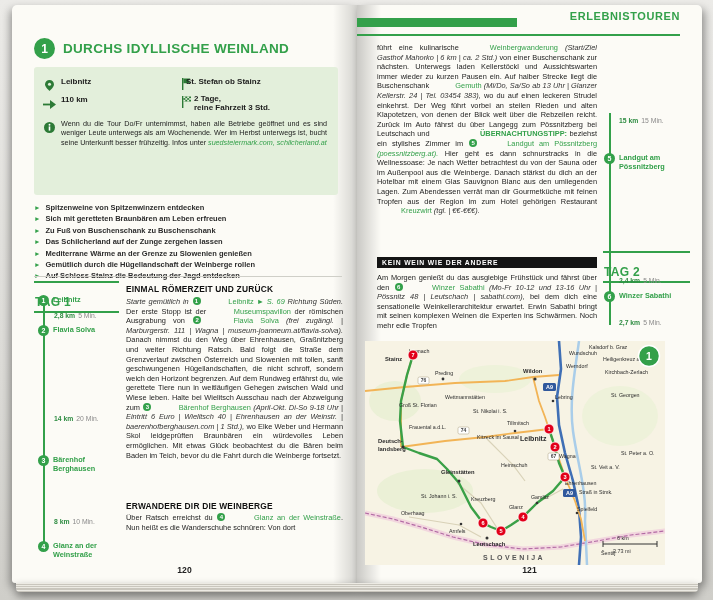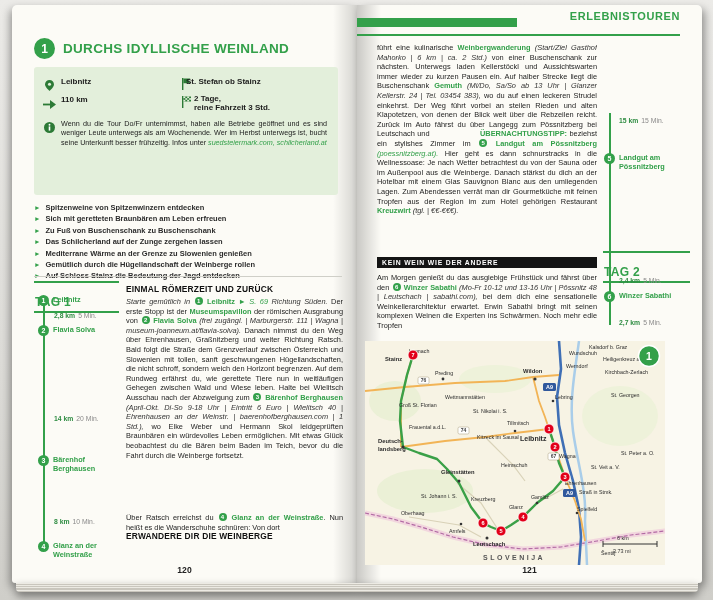--- a/index.html
+++ b/index.html
@@ -7,21 +7,21 @@
   .book{position:absolute;left:10px;top:3px;width:694px;height:592px;}
   .page{position:absolute;top:2px;height:578px;background:#fcfbf6;}
   .page.left{left:2px;width:345px;border-radius:5px 0 0 3px;box-shadow:-2px 4px 9px rgba(0,0,0,.38);}
   .page.right{left:347px;width:345px;border-radius:0 5px 3px 0;box-shadow:3px 4px 9px rgba(0,0,0,.38);}
   .spine-l{position:absolute;right:0;top:0;bottom:0;width:24px;background:linear-gradient(90deg,rgba(0,0,0,0),rgba(0,0,0,.16));}
   .spine-r{position:absolute;left:0;top:0;bottom:0;width:24px;background:linear-gradient(270deg,rgba(0,0,0,0),rgba(0,0,0,.20));}
   .page-stack{position:absolute;left:6px;top:580px;width:682px;height:9px;border-radius:0 0 4px 4px;background:repeating-linear-gradient(180deg,#eceae3 0 1px,#c9c6bd 1px 2.2px);box-shadow:0 4px 8px rgba(0,0,0,.45);}
 
   
   .rt{font-size:7.4px;line-height:9.6px;text-align:justify;color:#1c1c1c;}
-  .rt .g{color:#33a04a;font-weight:700;}
+  .rt .g{color:#33a04a;font-weight:400;margin-left:24px;}
   .rt .gi{color:#33a04a;font-style:italic;}
   .rt .i{font-style:italic;color:#333;}
   .rt .tip{color:#33a04a;font-weight:700;padding-left:48px;}
   .rt .n{display:inline-block;min-width:8px;height:8px;line-height:8.5px;border-radius:50%;background:#33a04a;color:#fff;font-size:6px;font-weight:700;text-align:center;font-style:normal;vertical-align:1px;margin:0 1px;}
   .sec-title{position:absolute;font-size:8.4px;font-weight:700;color:#101010;letter-spacing:.2px;}
   .pageno{position:absolute;left:0;width:345px;text-align:center;top:560px;font-size:8.6px;font-weight:700;color:#222;}
 
   
   .title-row{position:absolute;left:22px;top:33px;display:flex;gap:8px;align-items:center;}
   .tour-badge{width:21px;height:21px;border-radius:50%;background:#33a04a;color:#fff;font-size:12px;font-weight:700;display:flex;align-items:center;justify-content:center;}
@@ -160,21 +160,21 @@
             <span class="hl-text">Auf Schloss Stainz die Bedeutung der Jagd entdecken</span>
           </div>
       </div>
 
       <div class="rule" style="left:22px;top:271px;width:308px;"></div>
 
       <div class="tag-box" style="left:22px;top:276px;width:84px;">TAG 1</div>
       <div class="sec-title" style="left:114px;top:279px;width:217px;">EINMAL RÖMERZEIT UND ZURÜCK</div>
 
       <div class="rt" style="position:absolute;left:114px;top:292px;width:217px;height:198px;overflow:hidden;"><span class="i">Starte gemütlich in </span><span class="n">1</span><span class="i"> </span><span class="g">Leibnitz</span><span class="gi"> ► S. 69 </span><span class="i">Richtung Süden.</span><span> Der erste Stopp ist der </span><span class="g">Museumspavillon</span><span> der römischen Ausgrabung von </span><span class="n">2</span><span> </span><span class="g">Flavia Solva</span><span class="i"> (frei zugängl. | Marburgerstr. 111 | Wagna | museum-joanneum.at/flavia-solva).</span><span> Danach nimmst du den Weg über Ehrenhausen, Graßnitzberg und weiter Richtung Ratsch. Bald folgt die Straße dem Grenzverlauf zwischen Österreich und Slowenien mit tollen, sanft geschwungenen Hügellandschaften, die nicht schroff, sondern weich den Horizont begrenzen. Auf dem Rundweg erfährst du, wie gerettete Tiere nun in weitläufigen Gehegen zwischen Wald und Wiese leben. Halte bei Wielitsch Ausschau nach der Abzweigung zum </span><span class="n">3</span><span> </span><span class="g">Bärenhof Berghausen</span><span class="i"> (April-Okt. Di-So 9-18 Uhr | Eintritt 6 Euro | Wielitsch 40 | Ehrenhausen an der Weinstr. | baerenhofberghausen.com | 1 Std.),</span><span> wo Elke Weber und Hermann Skol leidgeprüften Braunbären ein würdevolles Leben ermöglichen. Mit etwas Glück beobachtest du die Bären beim Baden im Teich, bevor du die Fahrt durch die Weinberge fortsetzt.</span></div>
-      <div class="sec-title" style="left:114px;top:496px;width:217px;margin-top:30px;">ERWANDERE DIR DIE WEINBERGE</div>
+      <div class="sec-title" style="left:114px;top:496px;width:217px;">ERWANDERE DIR DIE WEINBERGE</div>
       <div class="rt" style="position:absolute;left:114px;top:508px;width:217px;height:42px;overflow:hidden;"><span>Über Ratsch erreichst du </span><span class="n">4</span><span> </span><span class="g">Glanz an der Weinstraße</span><span>. Nun heißt es die Wanderschuhe schnüren: Von dort</span></div>
 
       <div class="route-line" style="left:31px;top:294px;height:250px;"></div>
 
       <div class="stop" style="left:26px;top:290px;">
         <div class="stop-circle">1</div>
         <div class="stop-name">Leibnitz</div>
       </div>
       <div class="leg" style="left:42px;top:307px;">
         <span class="dist">2,8 km</span><span class="time">5 Min.</span>

